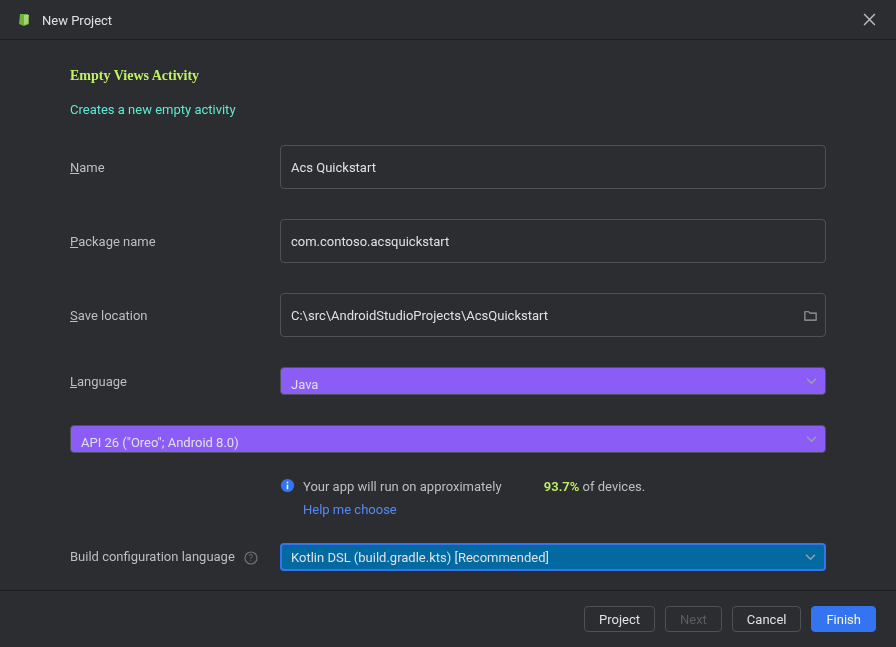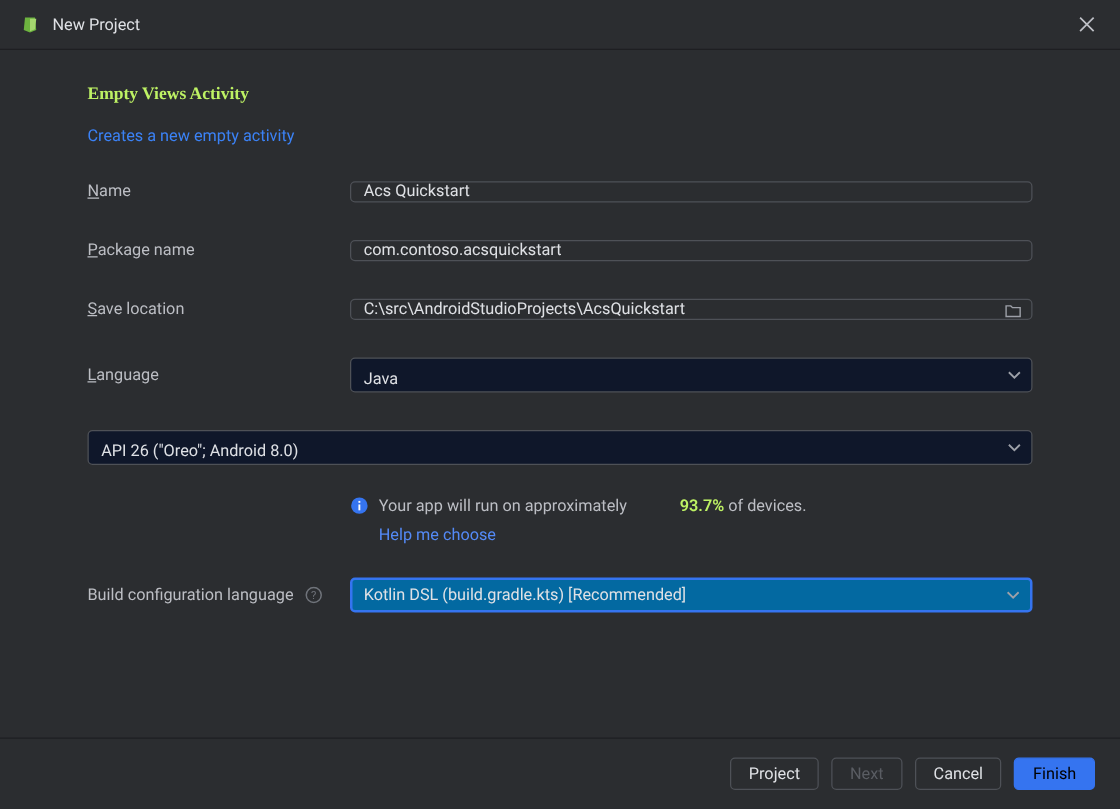--- a/index.html
+++ b/index.html
@@ -55,21 +55,21 @@
       overflow: auto;
     }
     .header {
       font-size: 14px;
       font-weight: 600;
       color: #bef264;
       margin-bottom: 18px;
       font-family: Liberation Serif, serif;
     }
     .description {
-      color: #3b82f6;
+      color: #5eead4;
       margin-bottom: 28px;
     }
     .form-row {
       display: flex;
       align-items: center;
       margin-bottom: 30px;
     }
     .form-label {
       width: 210px;
       color: #bcbec4;
@@ -86,21 +86,21 @@
     .help-icon svg {
       width: 14px;
       height: 14px;
     }
     .form-control {
       flex: 1;
       position: relative;
     }
     .input {
       width: 100%;
-      height: 17px;
+      height: 44px;
       background: #2b2d30;
       border: 1px solid #4e5157;
       border-radius: 4px;
       padding: 0 10px;
       color: #dfe1e5;
       font-size: 13px;
       font-family: inherit;
       outline: none;
     }
     .input-with-icon {
@@ -115,21 +115,21 @@
       cursor: pointer;
       display: flex;
     }
     .input-icon svg {
       width: 15px;
       height: 15px;
     }
     .select {
       width: 100%;
       height: 28px;
-      background: #0f172a;
+      background: #8b5cf6;
       border: 1px solid #4e5157;
       border-radius: 4px;
       padding: 6px 28px 0 10px;
       color: #dfe1e5;
       font-size: 13px;
       display: flex;
       align-items: center;
       cursor: pointer;
       position: relative;
     }
@@ -201,21 +201,21 @@
       display: flex;
       align-items: center;
     }
     .btn.disabled {
       color: #5a5d63;
       cursor: default;
     }
     .btn.primary {
       background: #3574f0;
       border-color: #3574f0;
-      color: #000000;
+      color: #fef9c3;
     }
   </style>
 </head>
 <body>
 
 <div class="titlebar">
   <div class="titlebar-left">
     <span class="app-icon">
       <svg viewBox="0 0 16 16">
           <path fill="#6db33f" d="M4 2h8l1 10-5 2-5-2L4 2z"></path>

